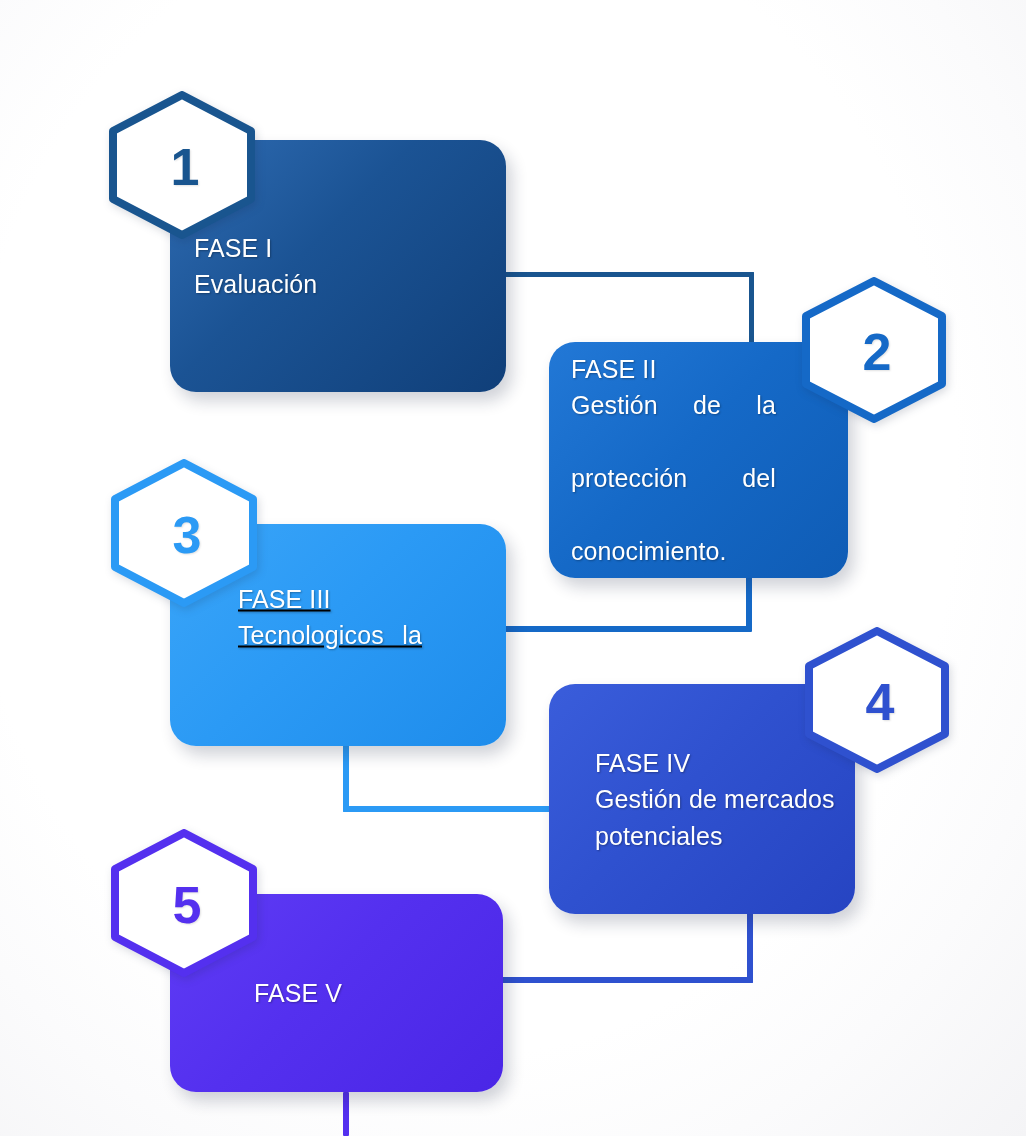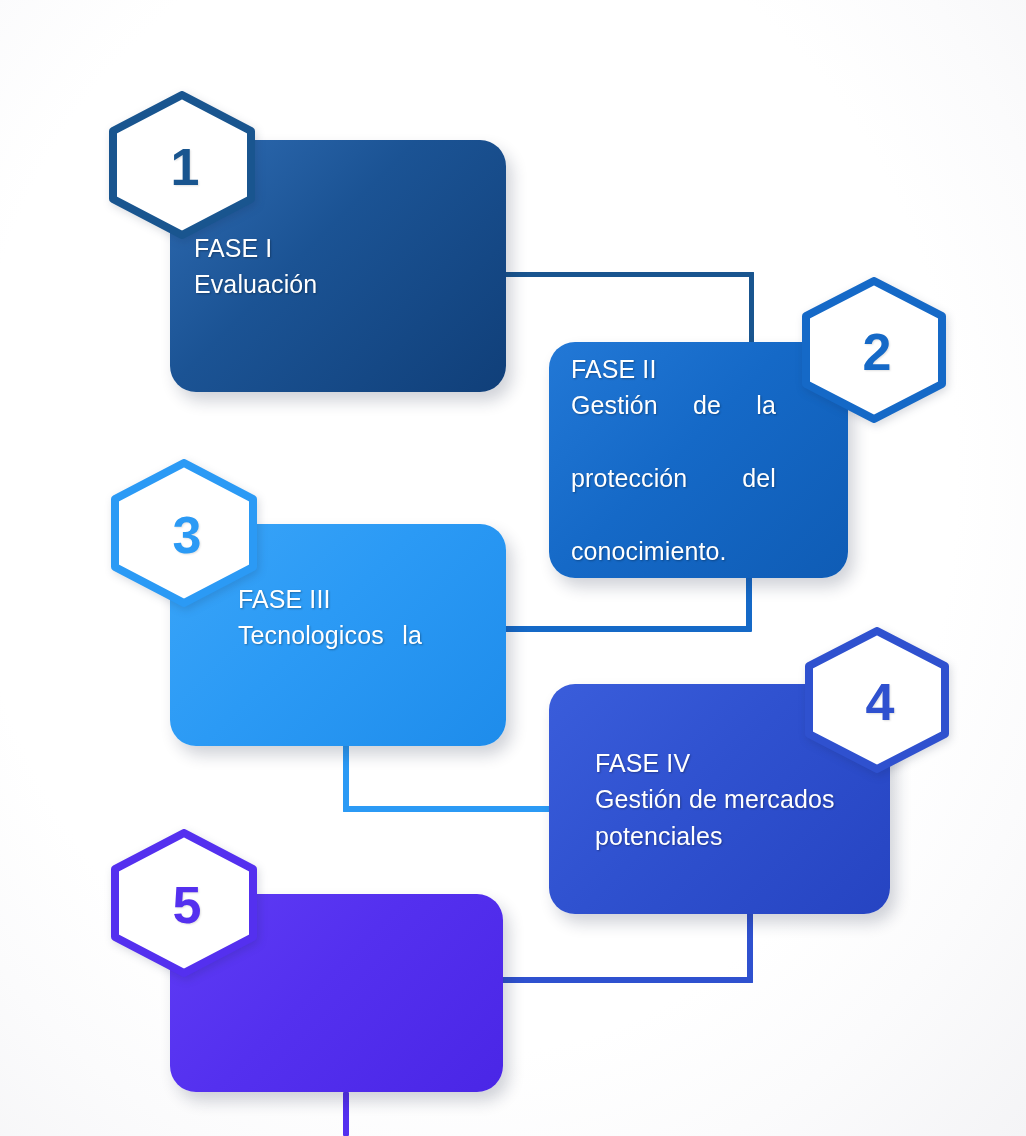--- a/index.html
+++ b/index.html
@@ -96,50 +96,51 @@
   </div>
   <div class="hex" style="left:799px;top:276px;width:150px;height:148px;">
     <svg width="150" height="148" viewBox="0 0 150 148" style="display:block;filter:drop-shadow(2px 3px 4px rgba(20,30,60,0.16));">
       <polygon points="75,5 143,40 143,108 75,143 7,108 7,40" fill="#ffffff" stroke="#1569c7" stroke-width="8" stroke-linejoin="round"></polygon>
     </svg>
     <span class="num" style="color:#1569c7;">2</span>
   </div>
 
   <div class="phase" style="left:170px;top:524px;width:336px;height:222px;
               background:linear-gradient(135deg,#3aa5f8 0%,#2b9af5 45%,#1e8ceb 100%);">
-    <div class="txt" style="padding-left:68px;padding-right:84px;">
+    <div class="txt" style="padding-left:68px;padding-right:84px;text-decoration:underline;">
       <div class="ttl">FASE III</div>
       <div class="desc justify">Tecnologicos  la</div>
     </div>
   </div>
   <div class="hex" style="left:108px;top:458px;width:152px;height:150px;">
     <svg width="152" height="150" viewBox="0 0 152 150" style="display:block;filter:drop-shadow(2px 3px 4px rgba(20,30,60,0.16));">
       <polygon points="76,5 145,41 145,109 76,145 7,109 7,41" fill="#ffffff" stroke="#2b9af5" stroke-width="8" stroke-linejoin="round"></polygon>
     </svg>
     <span class="num" style="color:#2b9af5;">3</span>
   </div>
 
-  <div class="phase" style="left:549px;top:684px;width:341px;height:230px;
+  <div class="phase" style="left:549px;top:684px;width:306px;height:230px;
               background:linear-gradient(135deg,#3a5ddb 0%,#2f51cf 45%,#2644c2 100%);">
     <div class="txt" style="padding-left:46px;padding-right:20px;">
       <div class="ttl">FASE IV</div>
       <div class="desc">Gestión de mercados</div>
       <div class="desc">potenciales</div>
     </div>
   </div>
   <div class="hex" style="left:802px;top:626px;width:150px;height:148px;">
     <svg width="150" height="148" viewBox="0 0 150 148" style="display:block;filter:drop-shadow(2px 3px 4px rgba(20,30,60,0.16));">
       <polygon points="75,5 143,40 143,108 75,143 7,108 7,40" fill="#ffffff" stroke="#2f51cf" stroke-width="8" stroke-linejoin="round"></polygon>
     </svg>
     <span class="num" style="color:#2f51cf;">4</span>
   </div>
 
   <div class="phase" style="left:170px;top:894px;width:333px;height:198px;
               background:linear-gradient(135deg,#5f3cf5 0%,#5430ef 45%,#4a26e6 100%);">
     <div class="txt" style="padding-left:84px;padding-right:20px;">
+      <div class="ttl">FASE V</div>
     </div>
   </div>
   <div class="hex" style="left:108px;top:828px;width:152px;height:150px;">
     <svg width="152" height="150" viewBox="0 0 152 150" style="display:block;filter:drop-shadow(2px 3px 4px rgba(20,30,60,0.16));">
       <polygon points="76,5 145,41 145,109 76,145 7,109 7,41" fill="#ffffff" stroke="#5430ef" stroke-width="8" stroke-linejoin="round"></polygon>
     </svg>
     <span class="num" style="color:#5430ef;">5</span>
   </div>
 
 </div>

